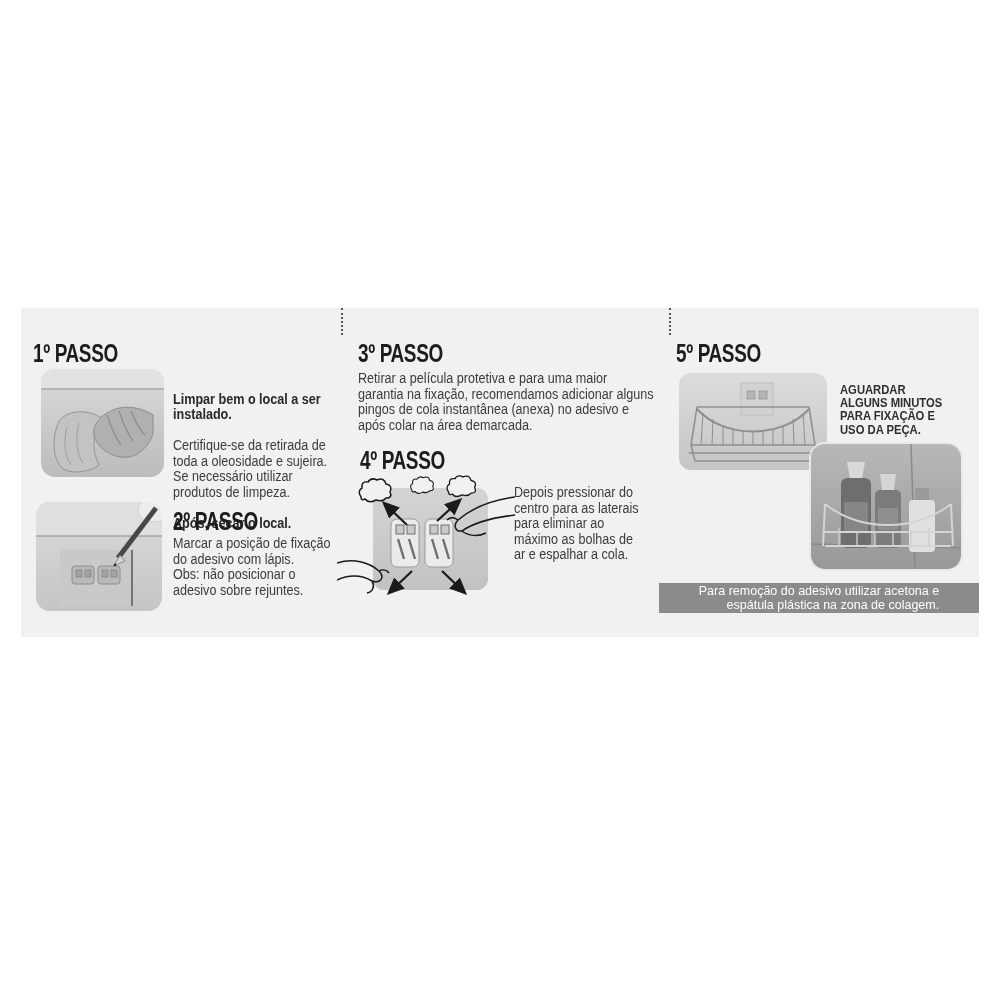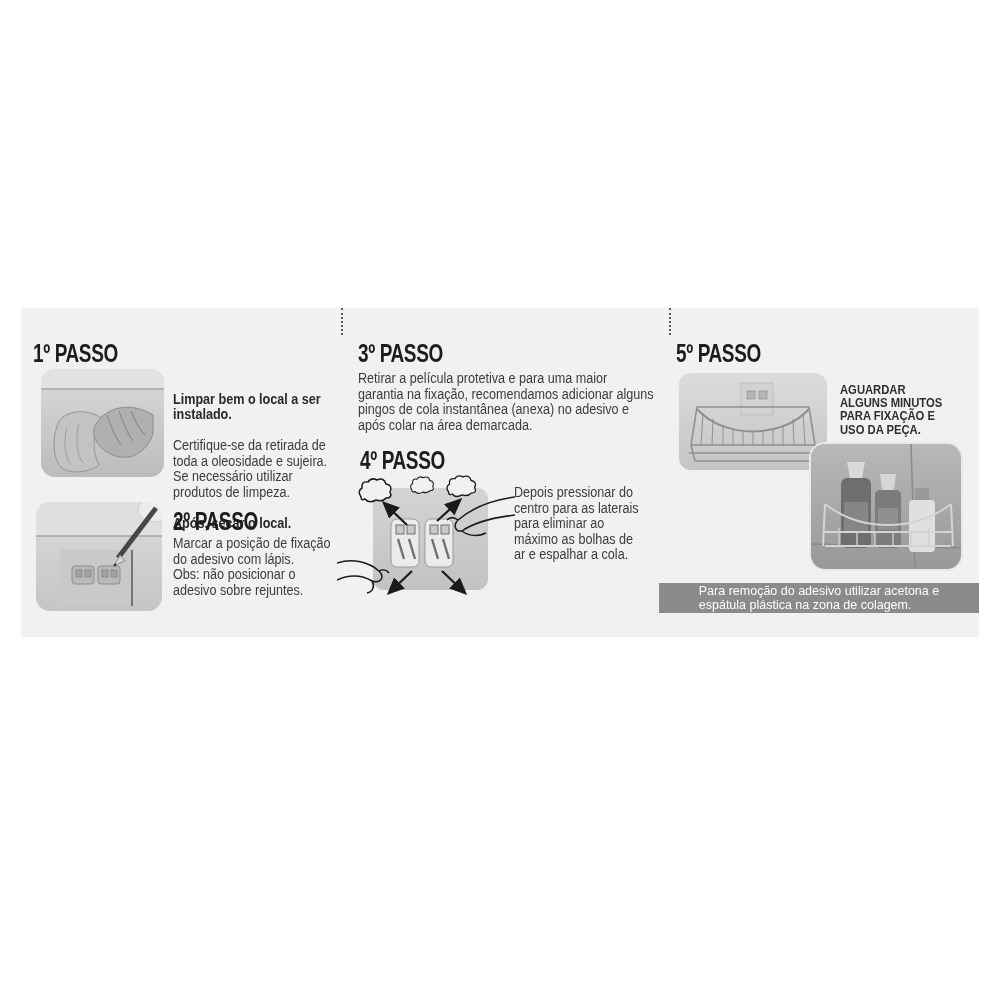--- a/index.html
+++ b/index.html
@@ -30,21 +30,21 @@
   .photo{position:absolute;border-radius:14px;overflow:hidden;}
   .photo svg{display:block;}
   .img1{left:20px;top:61px;width:123px;height:108px;}
   .img2{left:15px;top:194px;width:126px;height:109px;}
   .img3{left:658px;top:65px;width:148px;height:97px;border-radius:12px;}
   .img4{left:790px;top:136px;width:150px;height:125px;border-radius:14px;box-shadow:0 0 0 2px #e9e9e9;}
   .diagram{position:absolute;left:316px;top:163px;width:178px;height:134px;}
 
   .bar{position:absolute;left:638px;top:275px;width:320px;height:30px;background:#8b8b8b;
        display:flex;align-items:center;justify-content:center;}
-  .bar div{color:#ffffff;font-size:12.5px;line-height:14px;text-align:left;white-space:pre-line;}
+  .bar div{color:#ffffff;font-size:12.5px;line-height:14px;text-align:right;white-space:pre-line;}
 </style>
 </head>
 <body>
 
 <div class="page">
   <div class="panel">
 
     <div class="fold f1"></div>
     <div class="fold f2"></div>
 

